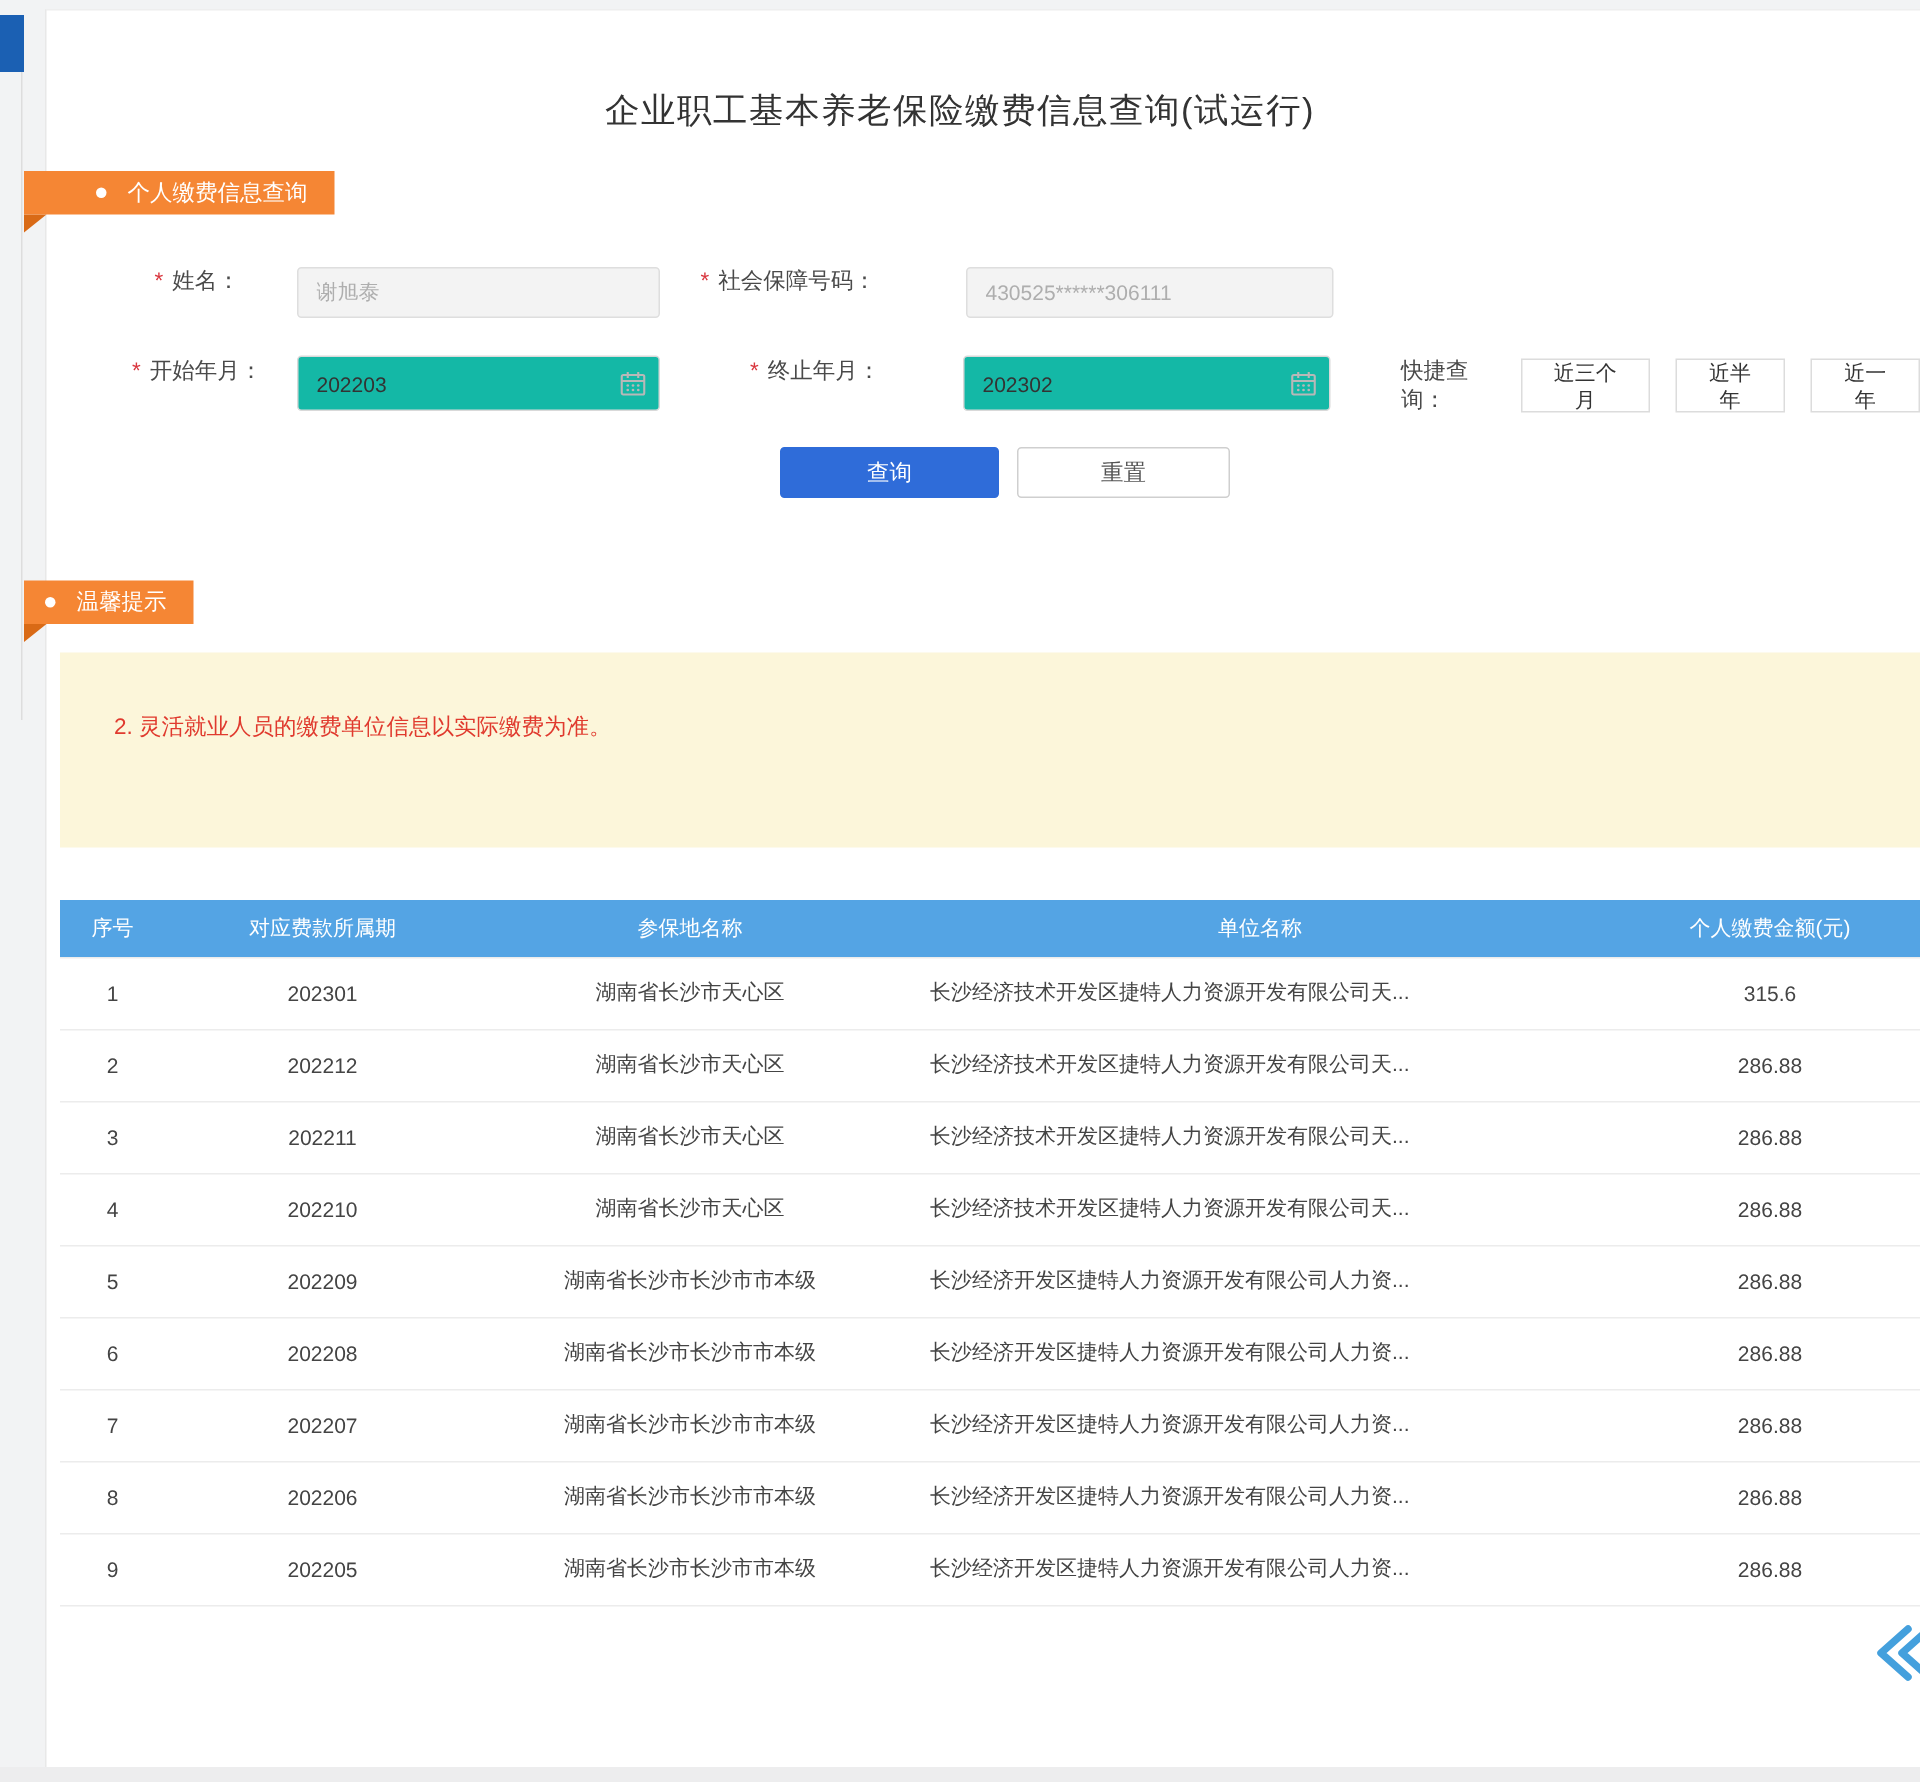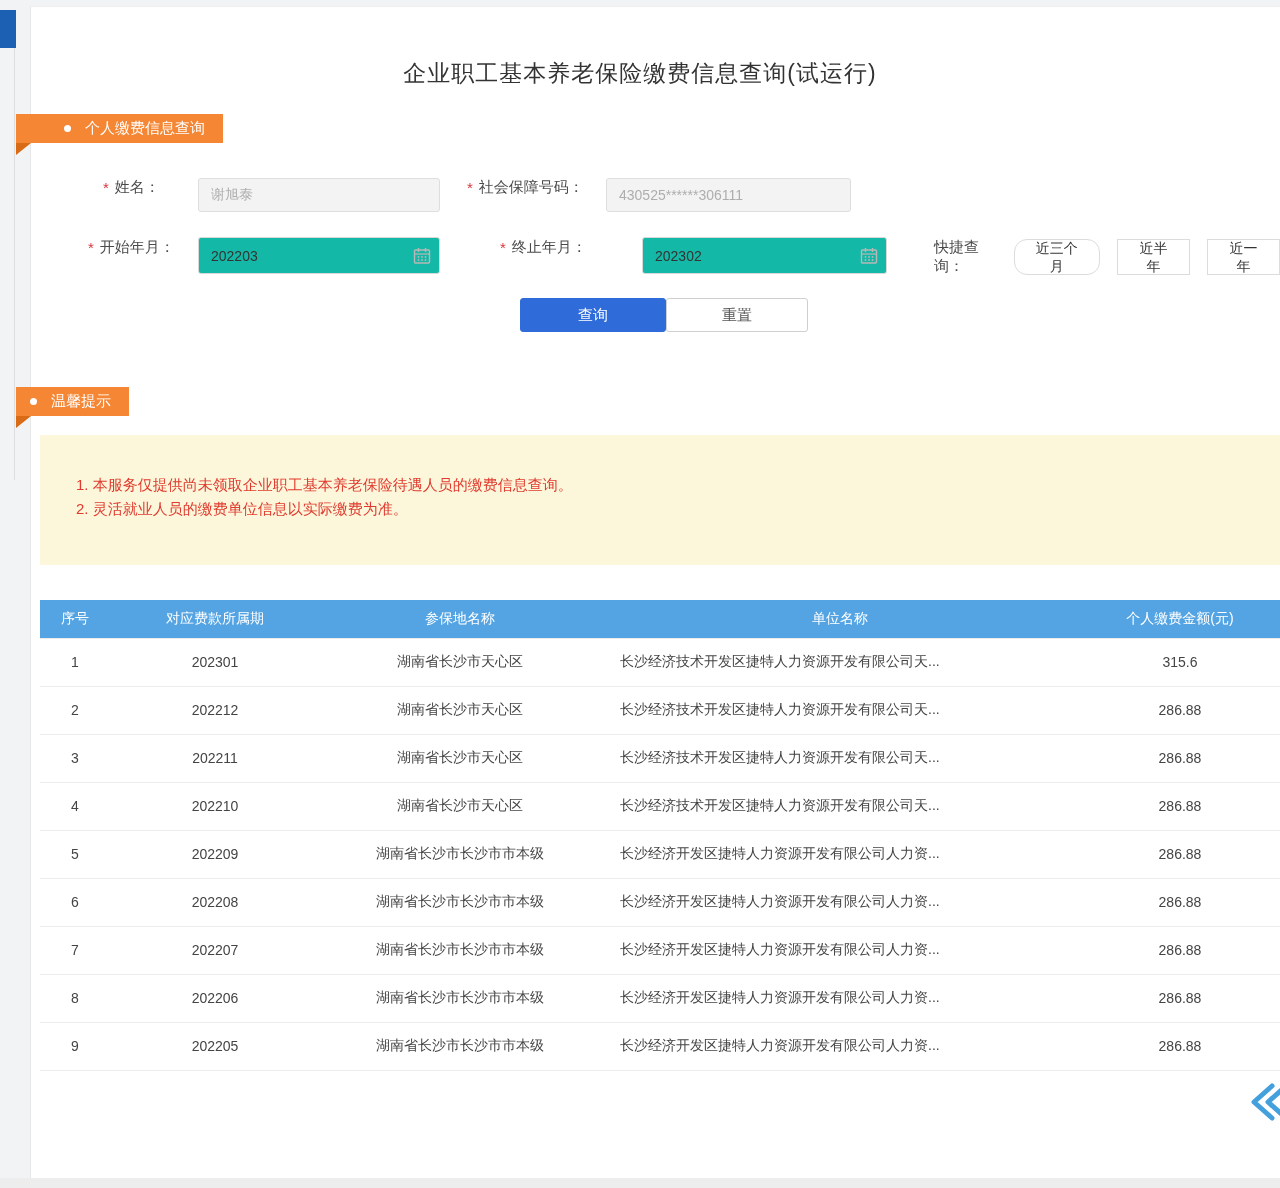--- a/index.html
+++ b/index.html
@@ -108,21 +108,21 @@
   }
   .btn-row { position: absolute; top: 298px; left: 520px; display: flex; }
   .btn {
     width: 146px; height: 34px;
     font-size: 15px;
     border-radius: 3px;
     cursor: pointer;
     font-family: "Liberation Sans", "DejaVu Sans", sans-serif;
   }
   .btn-primary { background: #2f6cd9; color: #ffffff; border: 1px solid #2f6cd9; }
-  .btn-plain { background: #ffffff; color: #555; border: 1px solid #cfcfcf; width: 142px; }
+  .btn-plain { background: #ffffff; color: #555; border: 1px solid #cfcfcf; margin-left: 12px; width: 142px; }
   
   .notice {
     position: absolute;
     left: 40px; right: 0; top: 435px;
     height: 130px;
     background: #fcf6da;
     padding: 38px 20px 0 36px;
   }
   .notice p {
     color: #e03a2e;
@@ -196,21 +196,21 @@
   <span class="f-label">姓名：</span>
 </div>
 <div style="position:absolute; left:198px; top:178px; width:242px;">
   <input class="inp" disabled="" value="谢旭泰" style="">
 </div>
 
 <div class="form-row" style="left:467px; top:178px;">
   <span class="req">*</span>
   <span class="f-label">社会保障号码：</span>
 </div>
-<div style="position:absolute; left:606px; top:178px; width:245px;">
+<div style="position:absolute; left:644px; top:178px; width:245px;">
   <input class="inp" disabled="" value="430525******306111" style="">
 </div>
 
 <div class="form-row" style="left:88px; top:238px;">
   <span class="req">*</span>
   <span class="f-label">开始年月：</span>
 </div>
 <div class="date-wrap" style="position:absolute; left:198px; top:237px; width:242px;">
   <input class="inp" style="height: 37px;" value="202203">
   <svg class="cal-icon" viewBox="0 0 18 18">
@@ -242,38 +242,37 @@
       <circle cx="9" cy="10" r="0.9" fill="#b8b8b8"></circle>
       <circle cx="12.5" cy="10" r="0.9" fill="#b8b8b8"></circle>
     <circle cx="5.5" cy="13" r="0.9" fill="#b8b8b8"></circle>
       <circle cx="9" cy="13" r="0.9" fill="#b8b8b8"></circle>
       <circle cx="12.5" cy="13" r="0.9" fill="#b8b8b8"></circle>
   </svg>
 </div>
 
 <div class="form-row" style="left:934px; top:238px;">
   <span class="f-label">快捷查询：</span>
-  <button class="quick-btn" style="margin-left:10px;border-radius:13px;">近三个月</button>
+  <button class="quick-btn" style="margin-left:10px;">近三个月</button>
   <button class="quick-btn">近半年</button>
   <button class="quick-btn">近一年</button>
 </div>
 
 <div class="btn-row">
   <button class="btn btn-primary">查询</button>
   <button class="btn btn-plain">重置</button>
 </div>
 
 <div class="ribbon" style="top:387px;">
   <span class="dot"></span>
   <span>温馨提示</span>
 </div>
 <div class="ribbon-fold" style="top:416px;"></div>
 
 <div class="notice">
-  <p>1. 本服务仅提供尚未领取企业职工基本养老保险待遇人员的缴费信息查询。</p>
   <p>2. 灵活就业人员的缴费单位信息以实际缴费为准。</p>
 </div>
 
 <table class="tbl">
   <colgroup>
     <col class="col-idx">
       <col class="col-period">
       <col class="col-area">
       <col class="col-company">
       <col class="col-amount">

